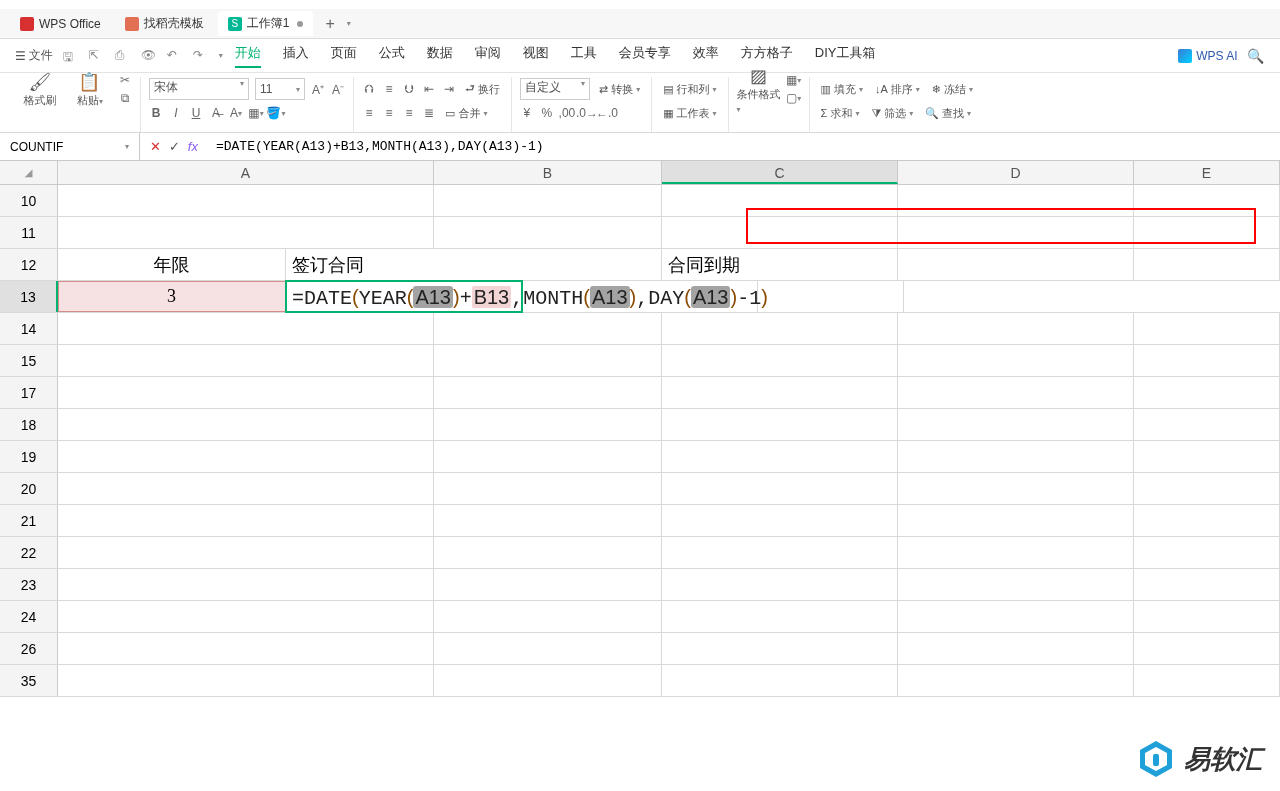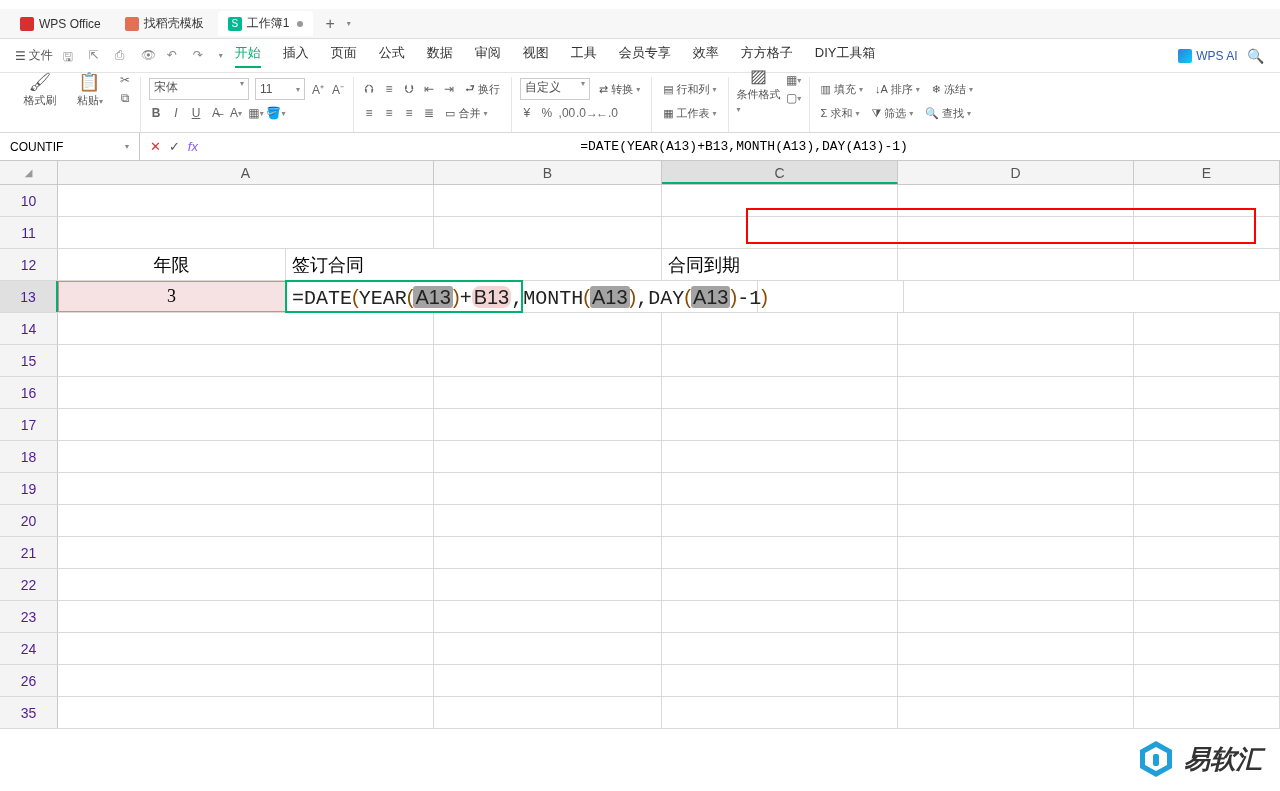--- a/index.html
+++ b/index.html
@@ -35,47 +35,47 @@
 .rg-row { display:flex; align-items:center; gap:6px; height:24px;}
 .rg-btn { display:flex; align-items:center; gap:3px; color:#555; font-size:11px; padding:1px 3px; cursor:pointer;}
 .rg-big { display:flex; flex-direction:column; align-items:center; justify-content:center; width:44px; font-size:11px; color:#555; cursor:pointer;}
 .rg-big .bico{font-size:18px;height:22px;}
 .font-sel { border:1px solid #ccc; height:22px; font-size:12px; padding:0 4px; width:100px; background:#fff; display:flex; align-items:flex-start; justify-content:space-between;}
 .size-sel { border:1px solid #ccc; height:22px; font-size:12px; padding:0 4px; width:50px; background:#fff; display:flex; align-items:center; justify-content:space-between;}
 .tri{font-size:8px;color:#888;}
 .ico-sm{width:14px;height:14px;display:inline-flex;align-items:center;justify-content:center;font-size:12px;color:#666;}
 
 
-.formula-bar { height:28px; display:flex; align-items:center; border-bottom:1px solid #c9c9c9; background:#fff;text-align:center;}
+.formula-bar { height:28px; display:flex; align-items:center; border-bottom:1px solid #c9c9c9; background:#fff;}
 .name-box { width:140px; border-right:1px solid #c9c9c9; padding:0 10px; font-size:12px; display:flex; align-items:center; justify-content:space-between; height:100%;}
 .fx-btns { display:flex; align-items:center; gap:8px; padding:0 10px; font-size:13px;}
 .fx-cancel{color:#d63031;}
 .fx-ok{color:#555;}
 .fx-label{font-style:italic;color:#8b5cf6;}
 .formula-input { flex:1; padding:0 8px; font-family: "Courier New", monospace; font-size:13px; }
 
 
 .sheet { position:relative; overflow:hidden; }
 .col-headers { display:flex; height:24px; border-bottom:1px solid #c9c9c9; background:#f4f4f4;}
 .corner{width:58px;border-right:1px solid #c9c9c9;display:flex;align-items:center;justify-content:center;color:#999;font-size:10px;}
 .col-h{border-right:1px solid #c9c9c9;text-align:center;font-size:14px;color:#555;line-height:24px;}
 .col-h.sel{background:#e0e0e0;border-bottom:2px solid #00b26f;}
 .row{display:flex;height:32px;border-bottom:1px solid #d9d9d9;}
-.row-h{width:58px;border-right:1px solid #c9c9c9;text-align:center;font-size:14px;color:#4c1d95;line-height:32px;background:#f4f4f4;}
+.row-h{width:58px;border-right:1px solid #c9c9c9;text-align:center;font-size:14px;color:#000000;line-height:32px;background:#f4f4f4;}
 .row-h.sel{background:#e0e0e0;border-right:2px solid #00b26f;}
 .cell{border-right:1px solid #d9d9d9;font-size:18px;padding:3px 6px;display:flex;align-items:center;font-family:"SimSun","宋体",serif;}
 .cA{width:376px;} .cB{width:228px;} .cC{width:236px;} .cD{width:236px;} .cE{width:146px;}
 .cell.center{justify-content:center;}
 .cell.right{justify-content:flex-end;}
 .cell-a13{background:#dfe7f3;outline:1px solid #6693d6;outline-offset:-1px;}
 .cell-b13{background:#f6e2e2;outline:1px solid #d68a8a;outline-offset:-1px;}
 .cell-c13{outline:2px solid #00b26f;outline-offset:-1px;position:relative;overflow:visible;z-index:3;}
 .formula-display{position:absolute;left:6px;top:5px;white-space:nowrap;font-family:"Courier New",monospace;font-size:20px;color:#222;}
 .ref-a{background:#a3a3a3;border-radius:3px;padding:0 2px;}
-.ref-b{background:#f3d4d4;border-radius:8px;padding:0 2px;}
+.ref-b{background:#f3d4d4;border-radius:2px;padding:0 2px;}
 .paren{color:#8a4a00;}
 .red-box{position:absolute;border:2px solid #ff0000;left:746px;top:23px;width:510px;height:36px;pointer-events:none;z-index:5;}
 
 
 .watermark{position:absolute;right:18px;bottom:12px;display:flex;align-items:center;gap:8px;}
 .watermark .wm-ico{width:40px;height:40px;}
 .watermark .wm-txt{font-size:26px;font-weight:bold;color:#333;font-style:italic;}
 </style>
 </head>
 <body>
@@ -312,28 +312,20 @@
       </div>
       <div class="row">
         <div class="row-h">15</div>
         <div class="cell cA"></div>
         <div class="cell cB"></div>
         <div class="cell cC"></div>
         <div class="cell cD"></div>
         <div class="cell cE"></div>
       </div>
       <div class="row">
-        <div class="row-h">16</div>
-        <div class="cell cA"></div>
-        <div class="cell cB"></div>
-        <div class="cell cC"></div>
-        <div class="cell cD"></div>
-        <div class="cell cE"></div>
-      </div>
-      <div class="row">
         <div class="row-h">17</div>
         <div class="cell cA"></div>
         <div class="cell cB"></div>
         <div class="cell cC"></div>
         <div class="cell cD"></div>
         <div class="cell cE"></div>
       </div>
       <div class="row">
         <div class="row-h">18</div>
         <div class="cell cA"></div>

